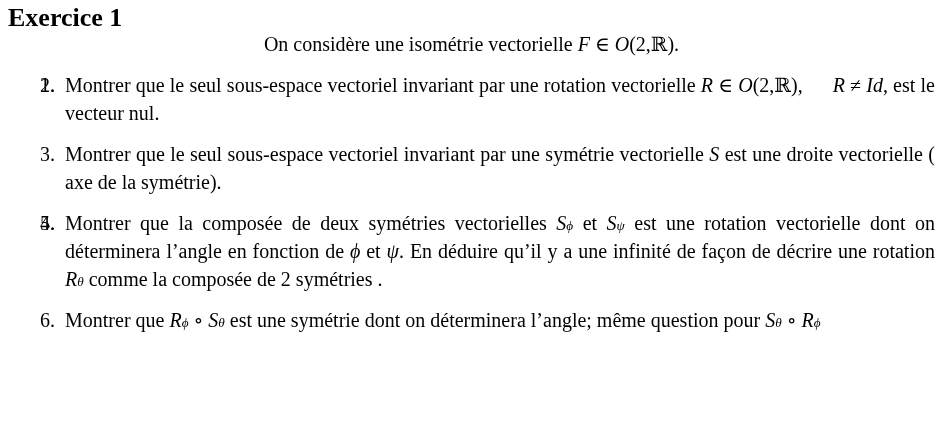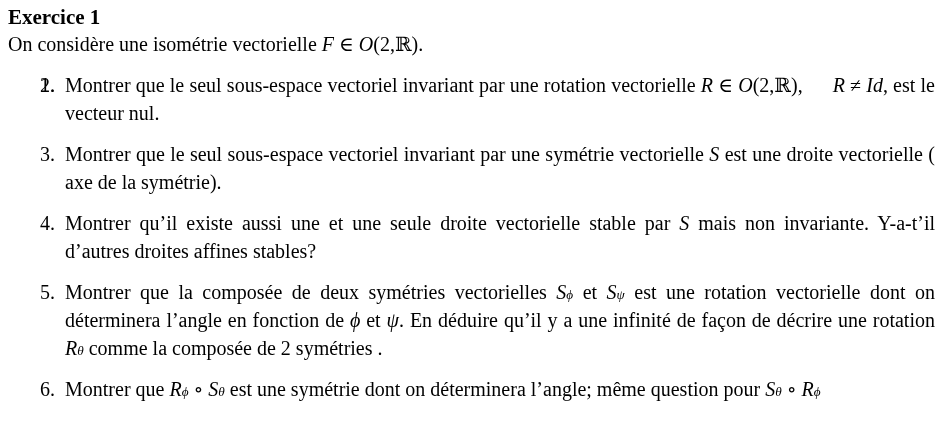--- a/index.html
+++ b/index.html
@@ -8,25 +8,25 @@
     width: 943px;
     height: 427px;
     overflow: hidden;
     color: #000000;
     font-family: "Liberation Serif", "DejaVu Serif", serif;
     font-size: 20px;
     line-height: 28px;
   }
   .doc { padding: 5px 8px 0 8px; }
   .title {
-    font-size: 21px;
+    font-size: 26px;
     font-weight: 700;
     line-height: 25px;
   }
-  .intro { margin-bottom: 3px; }
+  .intro { margin-bottom: 3px; text-align: center; }
   .list { list-style: none; }
   .item {
     position: relative;
     padding-left: 57px;
     margin-top: 13px;
     text-align: justify;
   }
   .num { position: absolute; left: 32px; top: 0; }
   .mi { font-style: italic; }
   .mi sub.msub {
@@ -49,21 +49,20 @@
     <li class="item">
       <span class="num">2.</span>
       <span class="content">Montrer que le seul sous-espace vectoriel invariant par une rotation vectorielle <span class="mi">R</span> ∈ <span class="mi">O</span>(2,ℝ),  <span class="mi">R</span> ≠ <span class="mi">Id</span>, est le vecteur nul.</span>
     </li>
     <li class="item">
       <span class="num">3.</span>
       <span class="content">Montrer que le seul sous-espace vectoriel invariant par une symétrie vectorielle <span class="mi">S</span> est une droite vectorielle ( axe de la symétrie).</span>
     </li>
     <li class="item">
       <span class="num">4.</span>
-      <span class="content">Montrer qu’il existe aussi une et une seule droite vectorielle stable par <span class="mi">S</span> mais non invariante. Y-a-t’il d’autres droites affines stables?</span>
     </li>
     <li class="item">
       <span class="num">5.</span>
       <span class="content">Montrer que la composée de deux symétries vectorielles <span class="mi">S<sub class="msub">ϕ</sub></span> et <span class="mi">S<sub class="msub">ψ</sub></span> est une rotation vectorielle dont on déterminera l’angle en fonction de <span class="mi">ϕ</span> et <span class="mi">ψ</span>. En déduire qu’il y a une infinité de façon de décrire une rotation <span class="mi">R<sub class="msub">θ</sub></span> comme la composée de 2 symétries .</span>
     </li>
     <li class="item">
       <span class="num">6.</span>
       <span class="content">Montrer que <span class="mi">R<sub class="msub">ϕ</sub></span> ∘ <span class="mi">S<sub class="msub">θ</sub></span> est une symétrie dont on déterminera l’angle; même question pour <span class="mi">S<sub class="msub">θ</sub></span> ∘ <span class="mi">R<sub class="msub">ϕ</sub></span></span>
     </li>
   </ol>

